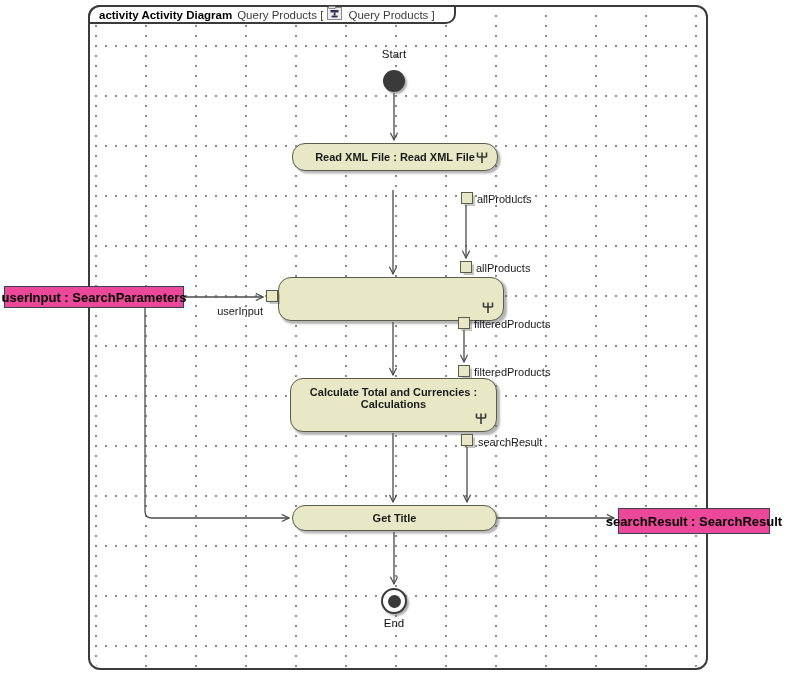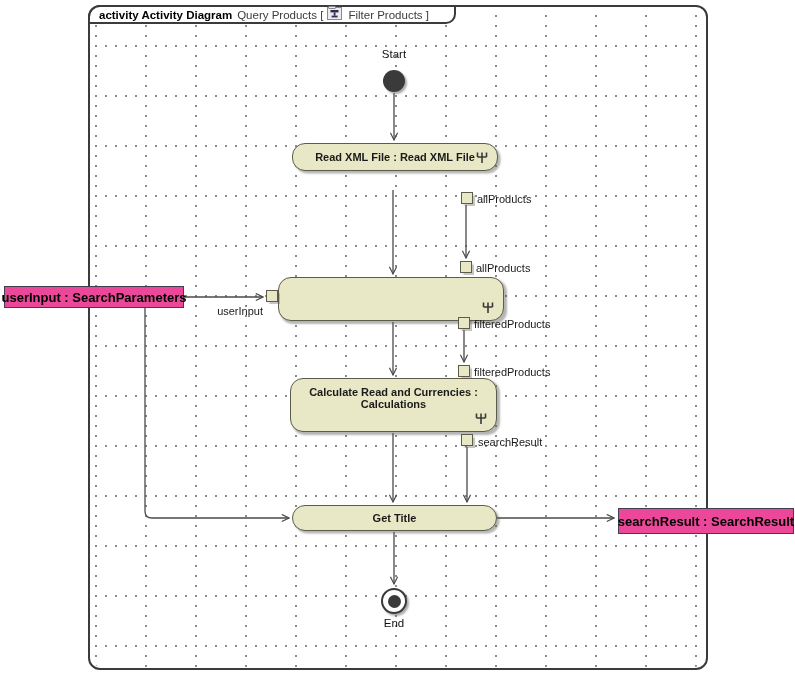--- a/index.html
+++ b/index.html
@@ -82,21 +82,21 @@
     <span class="nm">Query Products [</span>
     <span class="icon">
       <svg width="15" height="14" viewBox="0 0 15 14">
         <rect x="0.5" y="1.5" width="14" height="12" fill="#ececec" stroke="#8a8a8a"></rect>
         <rect x="2" y="0.5" width="6" height="2" fill="#ececec" stroke="#8a8a8a"></rect>
         <rect x="3.5" y="4" width="8" height="2.4" fill="#2e2e55"></rect>
         <rect x="6.7" y="6.4" width="1.8" height="3.2" fill="#2e2e55"></rect>
         <rect x="4.6" y="9.6" width="6" height="1.8" fill="#2e2e55"></rect>
       </svg>
     </span>
-    <span class="nm" style="margin-left:2px">Filter Products ]</span>
+    <span class="nm" style="margin-left:2px">Query Products ]</span>
   </div>
 
   <div class="nodelabel" style="left:363px;top:48px;width:62px;">Start</div>
   <div class="startnode"></div>
 
   <div class="action" style="left:292px;top:143px;width:206px;height:28px;padding-top:7px;">
     <span class="ttl">Read XML File : Read XML File</span>
     <span class="rake">
       <svg width="12" height="13" viewBox="0 0 12 13">
         <path d="M1.5,6 H10.5 M1.5,1.5 V6 M6,1.5 V6 M10.5,1.5 V6 M6,6 V12" fill="none" stroke="#3a3a3a" stroke-width="1.6"></path>
@@ -118,36 +118,36 @@
   </div>
   <div class="pin" style="left:266px;top:290px;"></div>
   <div class="pinlabel" style="left:196px;top:305px;width:67px;text-align:right;">userInput</div>
   <div class="pin" style="left:458px;top:317px;"></div>
   <div class="pinlabel" style="left:474px;top:318px;">filteredProducts</div>
 
   <div class="pin" style="left:458px;top:365px;"></div>
   <div class="pinlabel" style="left:474px;top:366px;">filteredProducts</div>
 
   <div class="action" style="left:290px;top:378px;width:207px;height:54px;padding-top:7px;">
-    <span class="ttl">Calculate Read and Currencies :</span>
+    <span class="ttl">Calculate Total and Currencies :</span>
     <span class="ttl">Calculations</span>
     <span class="rake">
       <svg width="12" height="13" viewBox="0 0 12 13">
         <path d="M1.5,6 H10.5 M1.5,1.5 V6 M6,1.5 V6 M10.5,1.5 V6 M6,6 V12" fill="none" stroke="#3a3a3a" stroke-width="1.6"></path>
       </svg>
     </span>
   </div>
   <div class="pin" style="left:461px;top:434px;"></div>
   <div class="pinlabel" style="left:478px;top:436px;">searchResult</div>
 
   <div class="action" style="left:292px;top:505px;width:205px;height:26px;display:flex;align-items:center;justify-content:center;">
     <span class="ttl">Get Title</span>
   </div>
 
   <div class="param" style="left:4px;top:286px;width:180px;height:22px;">userInput : SearchParameters</div>
-  <div class="param" style="left:618px;top:508px;width:176px;height:26px;">searchResult : SearchResult</div>
+  <div class="param" style="left:618px;top:508px;width:152px;height:26px;">searchResult : SearchResult</div>
 
   <div class="endnode">
       <div class="dot"></div>
     </div>
   <div class="nodelabel" style="left:366px;top:617px;width:56px;">End</div>
 
 </div>
 
 </body></html>

